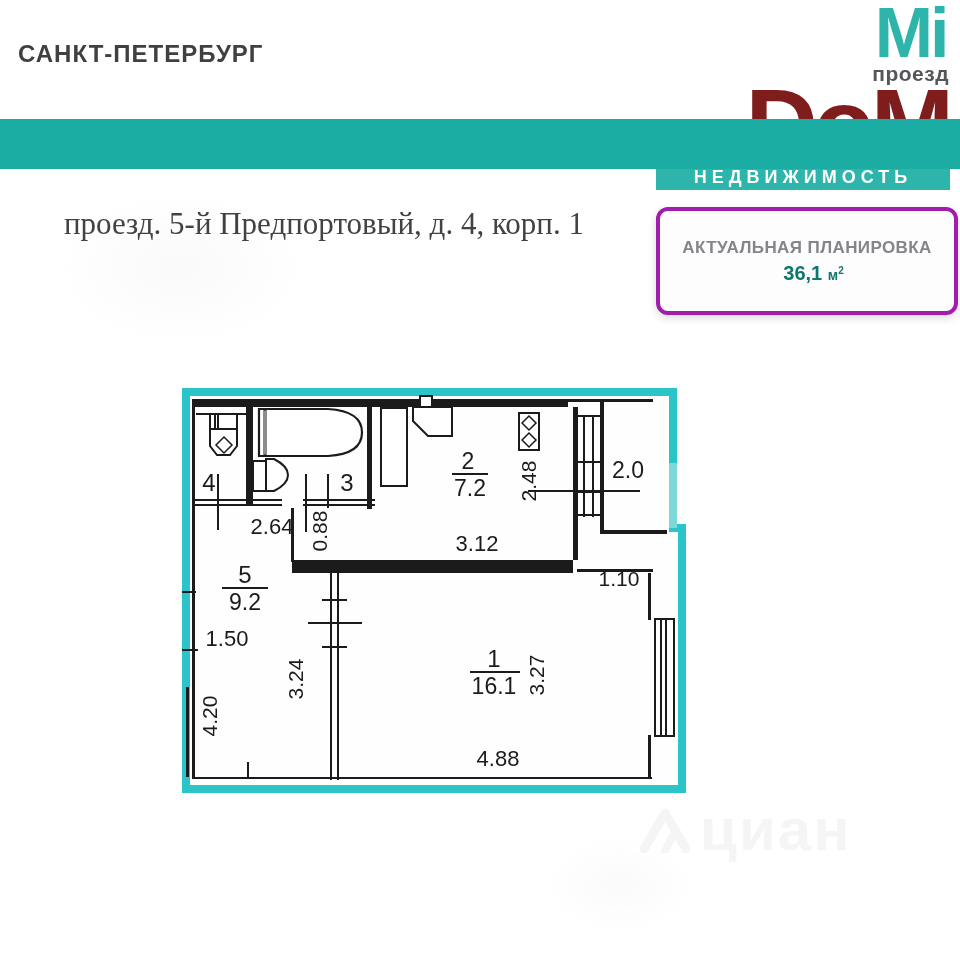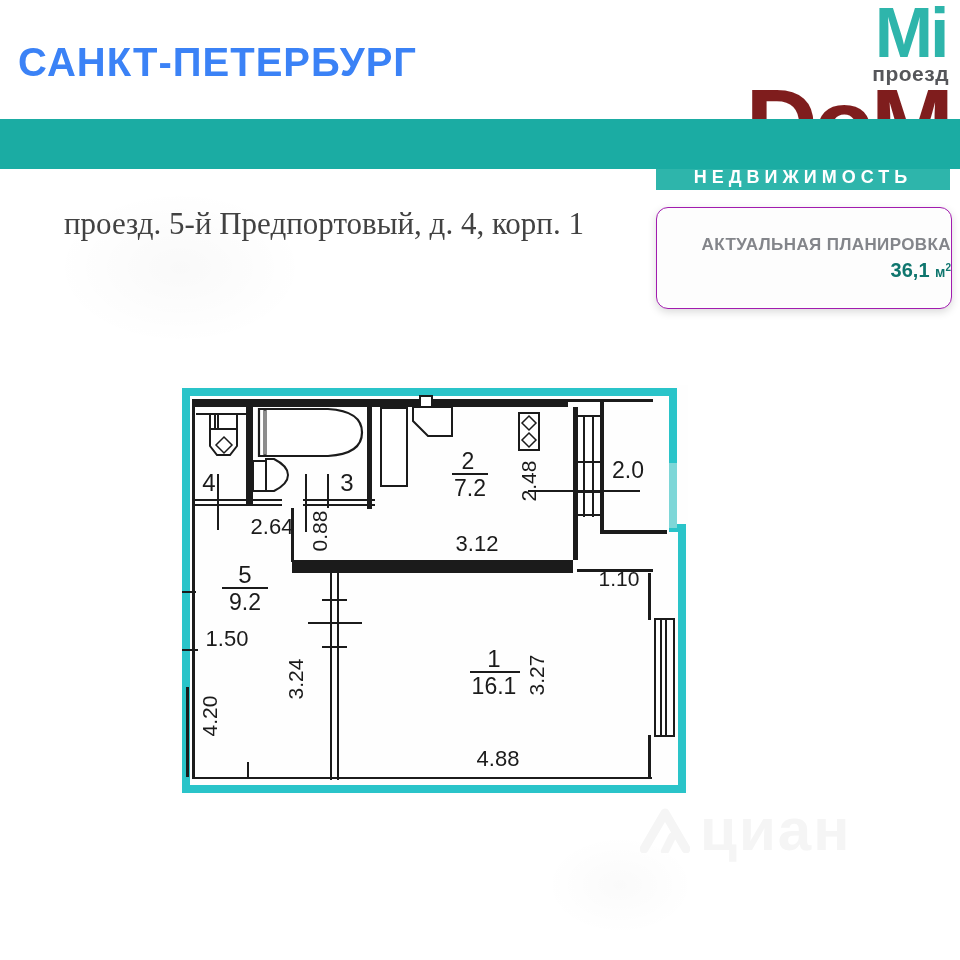--- a/index.html
+++ b/index.html
@@ -1,38 +1,38 @@
 <!DOCTYPE html>
 <html><head>
 <meta charset="utf-8">
 <style>
   html,body{margin:0;padding:0;}
   body{width:960px;height:960px;background:#ffffff;position:relative;overflow:hidden;
        font-family:"Liberation Sans", sans-serif;}
   .abs{position:absolute;}
 
   
-  .city-title{left:18px;top:40px;font-size:40px;font-weight:bold;color:#3b82f6;letter-spacing:1px;}
+  .city-title{left:18px;top:40px;font-size:24px;font-weight:bold;color:#404040;letter-spacing:1px;}
   .teal-band{left:0;top:119px;width:960px;height:50px;background:#1baca3;}
 
   
   .logo{left:656px;top:6px;width:294px;display:flex;flex-direction:column;align-items:stretch;}
   .logo-top{display:flex;align-items:flex-end;justify-content:flex-start;flex-direction:column;}
   .logo-mi-col{display:flex;flex-direction:column;align-items:center;margin-right:1px;}
   .logo-mi{font-size:70px;font-weight:bold;color:#2eb5ab;line-height:0.78;letter-spacing:-3px;}
   .logo-expert{font-size:21px;font-weight:bold;color:#55565a;letter-spacing:0.5px;margin-top:1px;}
   .logo-dom{font-size:100px;font-weight:bold;color:#7f1d1d;line-height:0.76;letter-spacing:-4px;}
   .logo-bar{margin-top:4px;background:#2eb5ab;color:#ffffff;height:24px;display:flex;
             align-items:center;justify-content:center;font-size:18px;font-weight:bold;letter-spacing:5px;}
 
   
   .address{left:64px;top:206px;font-family:"Liberation Serif", serif;font-size:31px;color:#424242;}
   .info-box{left:656px;top:207px;width:294px;height:100px;background:#fdfdfd;border-radius:12px;
-            border:1px solid #a21caf;box-shadow:0 3px 8px rgba(0,0,0,0.15);
-            display:flex;flex-direction:column;align-items:flex-end;justify-content:center;}
+            border:4px solid #a21caf;box-shadow:0 3px 8px rgba(0,0,0,0.15);
+            display:flex;flex-direction:column;align-items:center;justify-content:center;}
   .info-line{font-size:17px;font-weight:bold;color:#83858a;letter-spacing:0.4px;line-height:1.35;}
   .info-area{font-size:20px;font-weight:bold;color:#0f766e;margin-top:3px;margin-left:13px;}
   .info-area .unit{font-size:14px;font-weight:bold;}
   .info-area sup{font-size:10px;}
 
   
   .wm-blob1{left:55px;top:190px;width:250px;height:155px;border-radius:50%;
             background:radial-gradient(closest-side,rgba(0,0,0,0.025),rgba(0,0,0,0));}
   .wm-blob2{left:545px;top:835px;width:150px;height:100px;border-radius:50%;
             background:radial-gradient(closest-side,rgba(0,0,0,0.02),rgba(0,0,0,0));}

